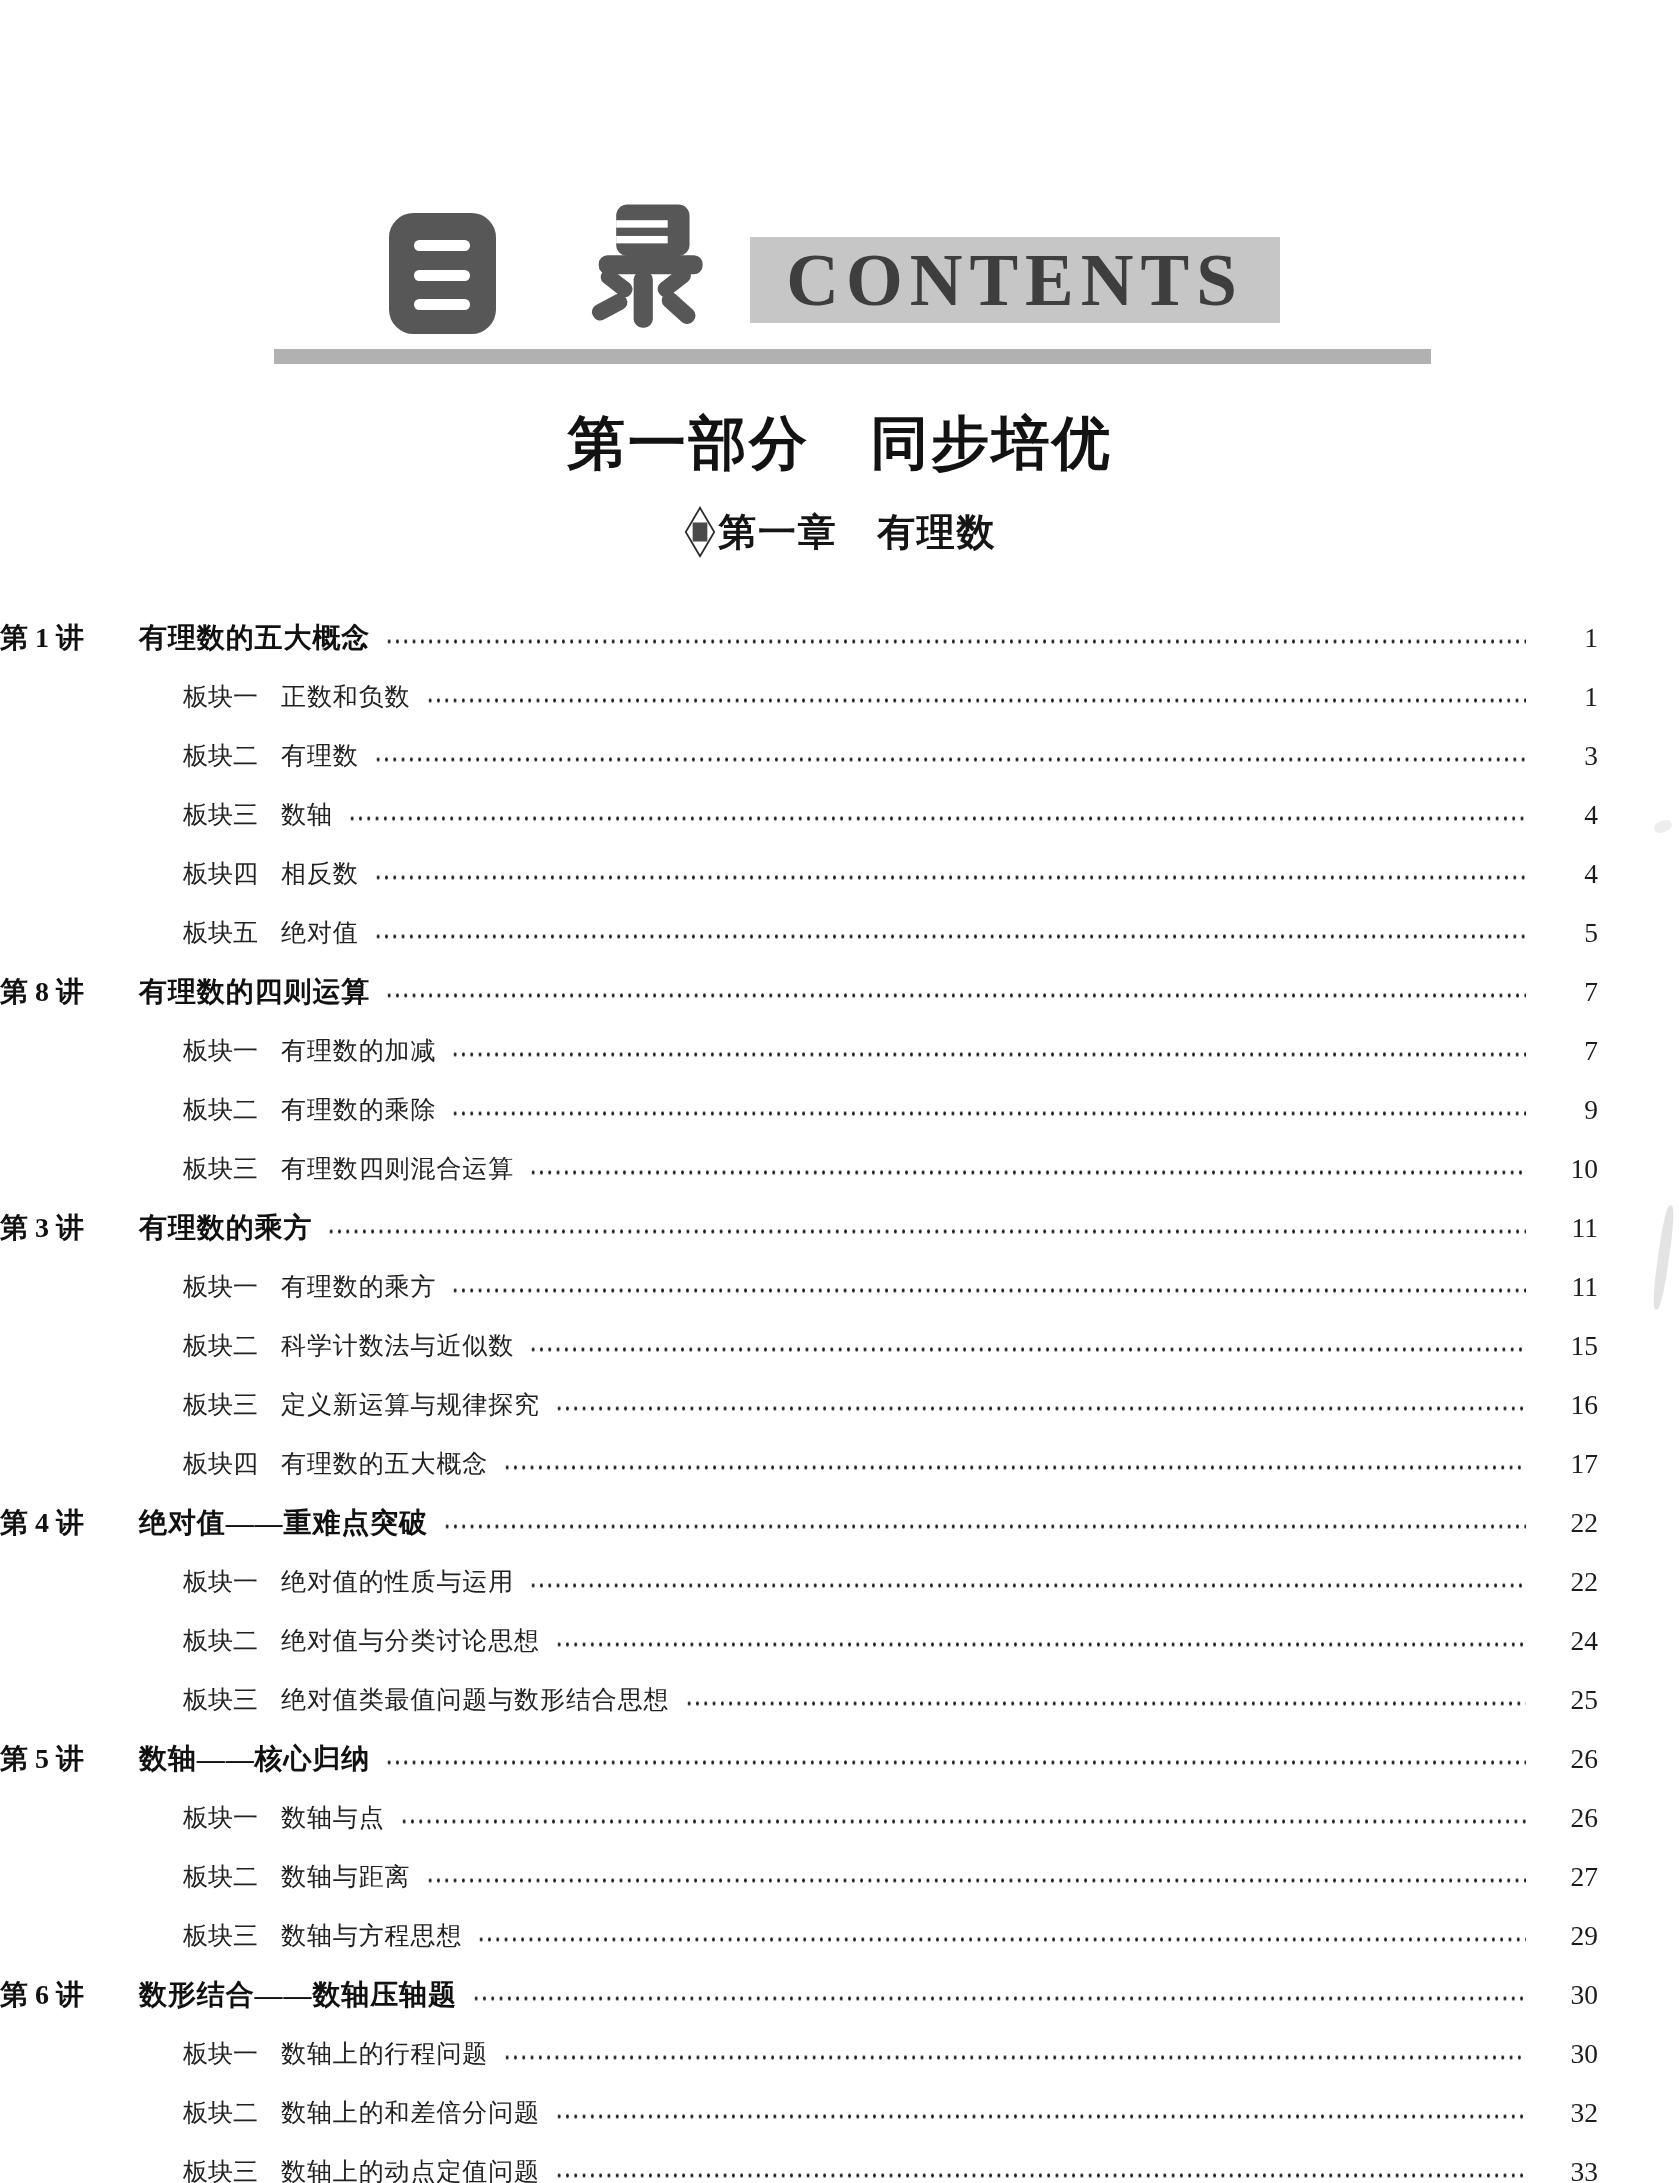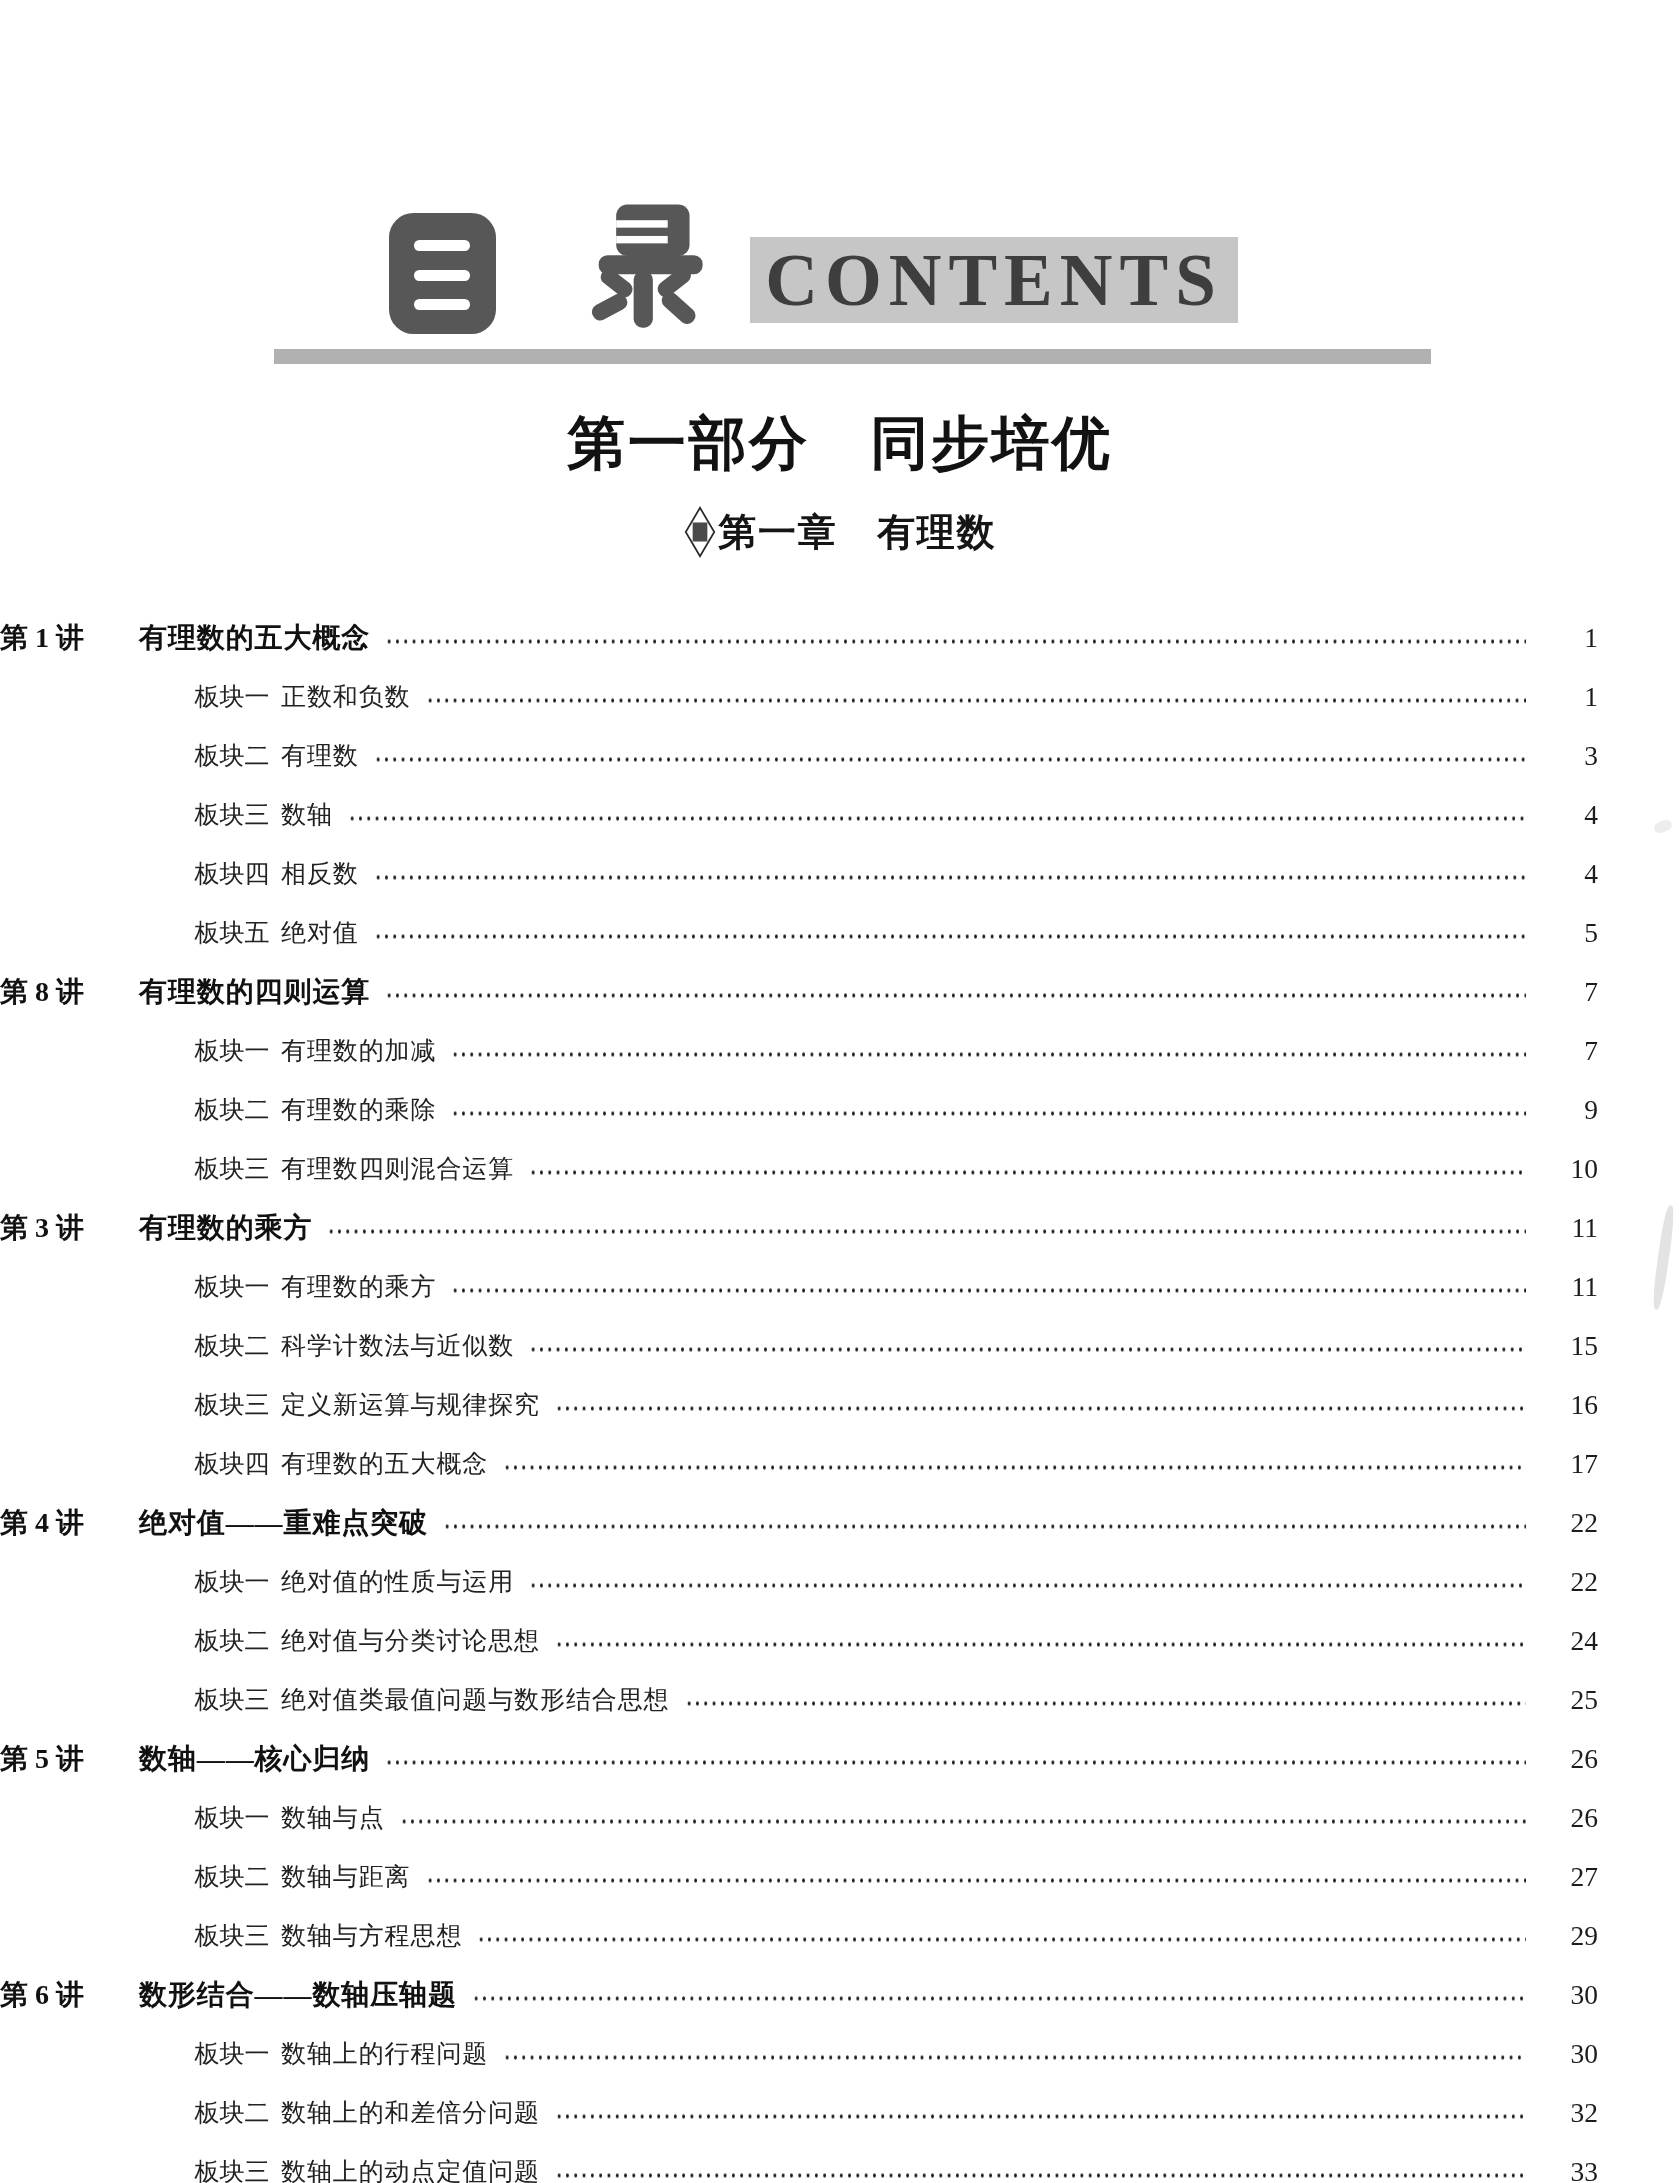--- a/index.html
+++ b/index.html
@@ -21,21 +21,21 @@
   .mu-slot {
     position:absolute; left:25px; width:56px; height:10.5px;
     background:#ffffff; border-radius:5.2px;
   }
   .mu-slot.s1 { top:27px; } .mu-slot.s2 { top:57px; } .mu-slot.s3 { top:86px; }
   .lu-glyph { position:absolute; left:576px; top:200px; }
 
   
   .contents-box {
     position:absolute; left:750px; top:237px;
-    width:488px; height:86px;
+    width:530px; height:86px;
     background:#c6c6c6;
     display:flex; align-items:center; justify-content:center;
   }
   .contents-box span {
     font-family:"Liberation Serif", serif;
     font-weight:bold; font-size:73px; letter-spacing:7px;
     color:#3e3e3e; line-height:1;
   }
 
   .header-bar {
@@ -62,21 +62,21 @@
   .toc { position:absolute; left:0; top:608px; width:100%; }
   .row {
     display:flex; align-items:center;
     height:59px;
     padding-right:82px; box-sizing:border-box;
   }
   .row.lecture { font-weight:bold; font-size:28px; color:#111; }
   .row.section { padding-left:183px; font-weight:normal; font-size:25px; color:#222; }
   .row .label { flex:none; white-space:nowrap; }
   .row.lecture .label { width:139px; }
-  .row.section .label { width:98px;text-align:center; }
+  .row.section .label { width:98px; }
   .row .title { flex:none; white-space:nowrap; letter-spacing:0.9px; }
   .row .dots {
     flex:1 1 auto; height:28px;
     margin:0 11.4px 0 15px;
     transform:translateY(3.5px);
     background-image:radial-gradient(circle, #1e1e1e 1.6px, rgba(0,0,0,0) 1.9px);
     background-size:8.3px 28px;
     background-repeat:repeat-x;
     background-position:0 center;
   }

